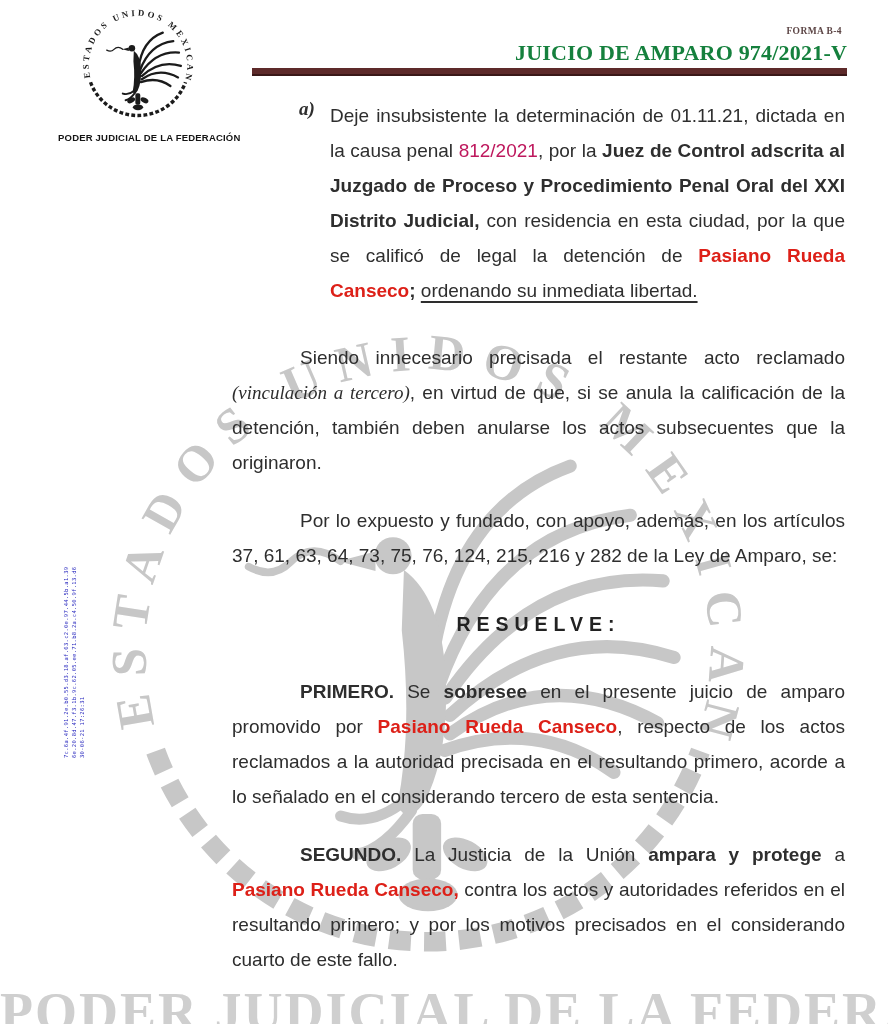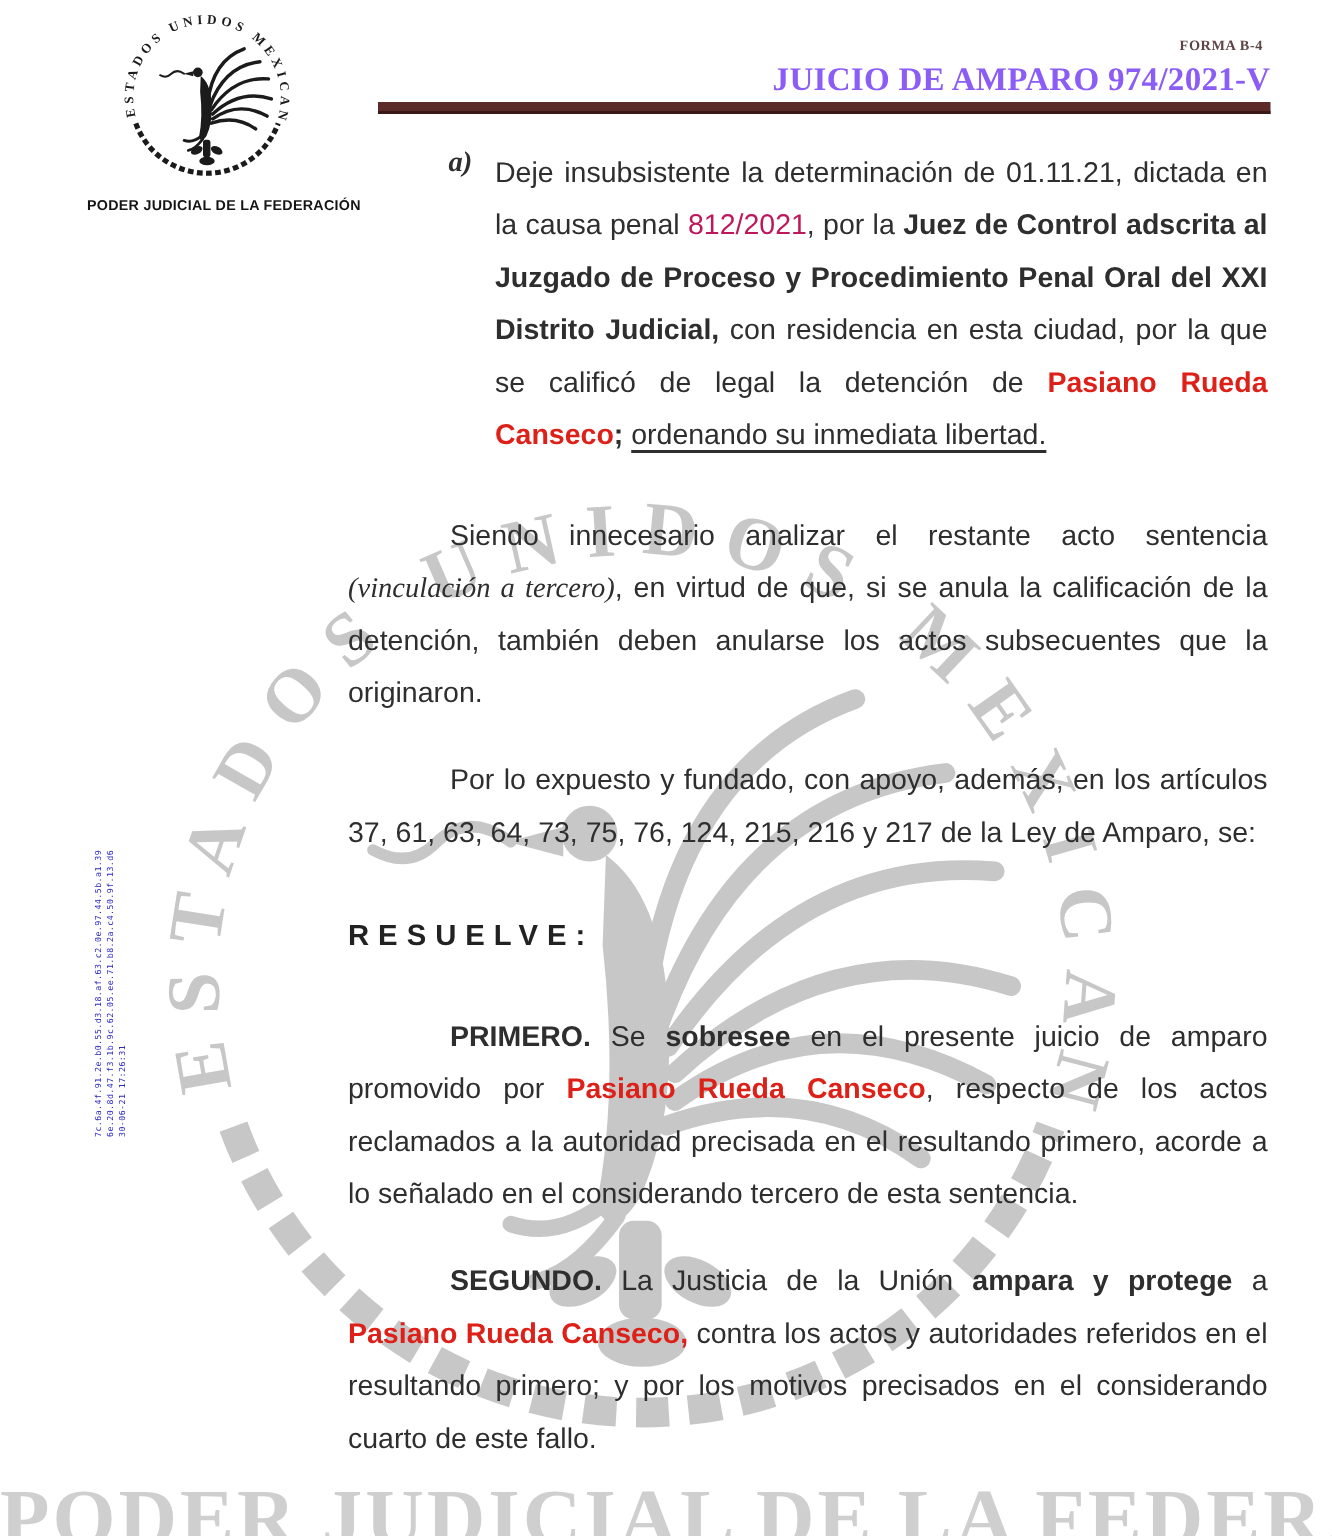--- a/index.html
+++ b/index.html
@@ -9,21 +9,21 @@
     font-family:"Liberation Sans",sans-serif;
   }
 
   
   .form-label{
     position:absolute;right:46px;top:26px;z-index:2;
     font:bold 9.5px "Liberation Serif",serif;color:#5c4545;letter-spacing:.4px;
   }
   .case-title{
     position:absolute;right:41px;top:40px;z-index:2;
-    font:bold 22px "Liberation Serif",serif;color:#8b5cf6;letter-spacing:.2px;
+    font:bold 22px "Liberation Serif",serif;color:#15803d;letter-spacing:.2px;
   }
   .header-rule{
     position:absolute;left:252px;right:41px;top:68px;height:6px;z-index:2;
     background:#5d2a2a;border-bottom:2px solid #3a1818;
   }
 
   
   .seal-box{position:absolute;left:58px;top:4px;width:160px;text-align:center;z-index:2;}
   .seal-box svg{display:block;margin:0 auto;}
   .institution{
@@ -36,21 +36,21 @@
   .para{
     font-size:19px;line-height:35px;text-align:justify;color:#2e2e2e;
     margin:0 0 23px 0;text-indent:68px;
   }
   .para.item{margin-left:98px;width:515px;text-indent:0;position:relative;margin-top:10px;margin-bottom:32px;}
   .item-marker{
     position:absolute;left:-31px;top:0;
     font:bold italic 19px "Liberation Serif",serif;color:#2e2e2e;
   }
   .resolve-heading{
-    text-indent:0;font-weight:bold;font-size:19.5px;
+    text-align:center;text-indent:0;font-weight:bold;font-size:19.5px;
     letter-spacing:6px;color:#222;margin:34px 0 32px 0;
   }
   .r-plain{}
   .r-bold{font-weight:700;}
   .r-red{color:#be185d;}
   .r-red-bold{color:#dd2018;font-weight:700;}
   .r-bold-underline{
     font-weight:400;text-decoration:underline;
     text-underline-offset:4px;text-decoration-thickness:2px;
   }
@@ -139,23 +139,23 @@
       <div class="stamp-line">30-06-21 17:26:31</div>
     </div>
   </div>
 
   <div class="content">
 
     <p class="para item">
       <span class="item-marker">a)</span>
     <span class="r-plain">Deje insubsistente la determinación de 01.11.21, dictada en la causa penal </span><span class="r-red">812/2021</span><span class="r-plain">, por la </span><span class="r-bold">Juez de Control adscrita al Juzgado de Proceso y Procedimiento Penal Oral del XXI Distrito Judicial,</span><span class="r-plain"> con residencia en esta ciudad, por la que se calificó de legal la detención de </span><span class="r-red-bold">Pasiano Rueda Canseco</span><span class="r-bold">; </span><span class="r-bold-underline">ordenando su inmediata libertad.</span></p>
 
-    <p class="para"><span class="r-plain">Siendo innecesario analizar el restante acto sentencia </span><span class="r-italic-serif">(vinculación a tercero)</span><span class="r-plain">, en virtud de que, si se anula la calificación de la detención, también deben anularse los actos subsecuentes que la originaron.</span></p>
+    <p class="para"><span class="r-plain">Siendo innecesario precisada el restante acto reclamado </span><span class="r-italic-serif">(vinculación a tercero)</span><span class="r-plain">, en virtud de que, si se anula la calificación de la detención, también deben anularse los actos subsecuentes que la originaron.</span></p>
 
-    <p class="para"><span class="r-plain">Por lo expuesto y fundado, con apoyo, además, en los artículos 37, 61, 63, 64, 73, 75, 76, 124, 215, 216 y 217 de la Ley de Amparo, se:</span></p>
+    <p class="para"><span class="r-plain">Por lo expuesto y fundado, con apoyo, además, en los artículos 37, 61, 63, 64, 73, 75, 76, 124, 215, 216 y 282 de la Ley de Amparo, se:</span></p>
 
     <p class="para resolve-heading">RESUELVE:</p>
 
     <p class="para"><span class="r-bold">PRIMERO.</span><span class="r-plain"> Se </span><span class="r-bold">sobresee</span><span class="r-plain"> en el presente juicio de amparo promovido por </span><span class="r-red-bold">Pasiano Rueda Canseco</span><span class="r-plain">, respecto de los actos reclamados a la autoridad precisada en el resultando primero, acorde a lo señalado en el considerando tercero de esta sentencia.</span></p>
 
     <p class="para"><span class="r-bold">SEGUNDO.</span><span class="r-plain"> La Justicia de la Unión </span><span class="r-bold">ampara y protege</span><span class="r-plain"> a </span><span class="r-red-bold">Pasiano Rueda Canseco,</span><span class="r-plain"> contra los actos y autoridades referidos en el resultando primero; y por los motivos precisados en el considerando cuarto de este fallo.</span></p>
 
   </div>
 </div>
 

